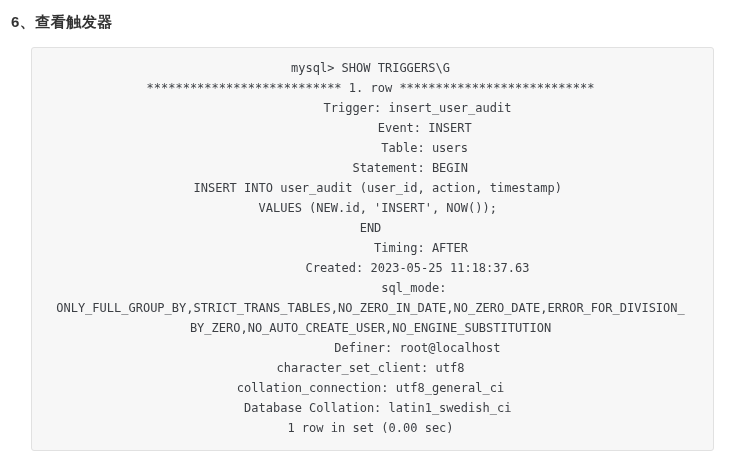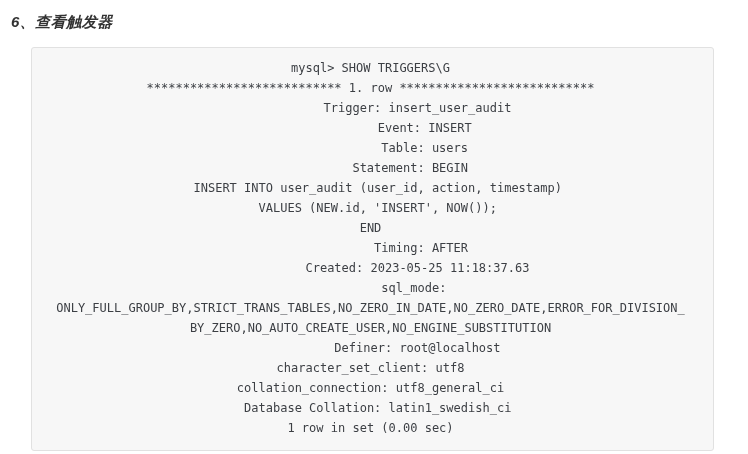--- a/index.html
+++ b/index.html
@@ -16,21 +16,20 @@
     width: 748px;
     height: 454px;
   }
   .section-heading {
     margin: 13px 0 0 11px;
     font-size: 15px;
     line-height: 17px;
     font-weight: bold;
     color: #333333;
     letter-spacing: 0.5px;
-    font-style: italic;
   }
   .codeblock {
     box-sizing: border-box;
     margin: 17px 34px 0 31px;
     width: 683px;
     background: #f7f7f7;
     border: 1px solid #e1e1e1;
     border-radius: 3px;
     padding: 10px 12px 12px 8px;
   }

